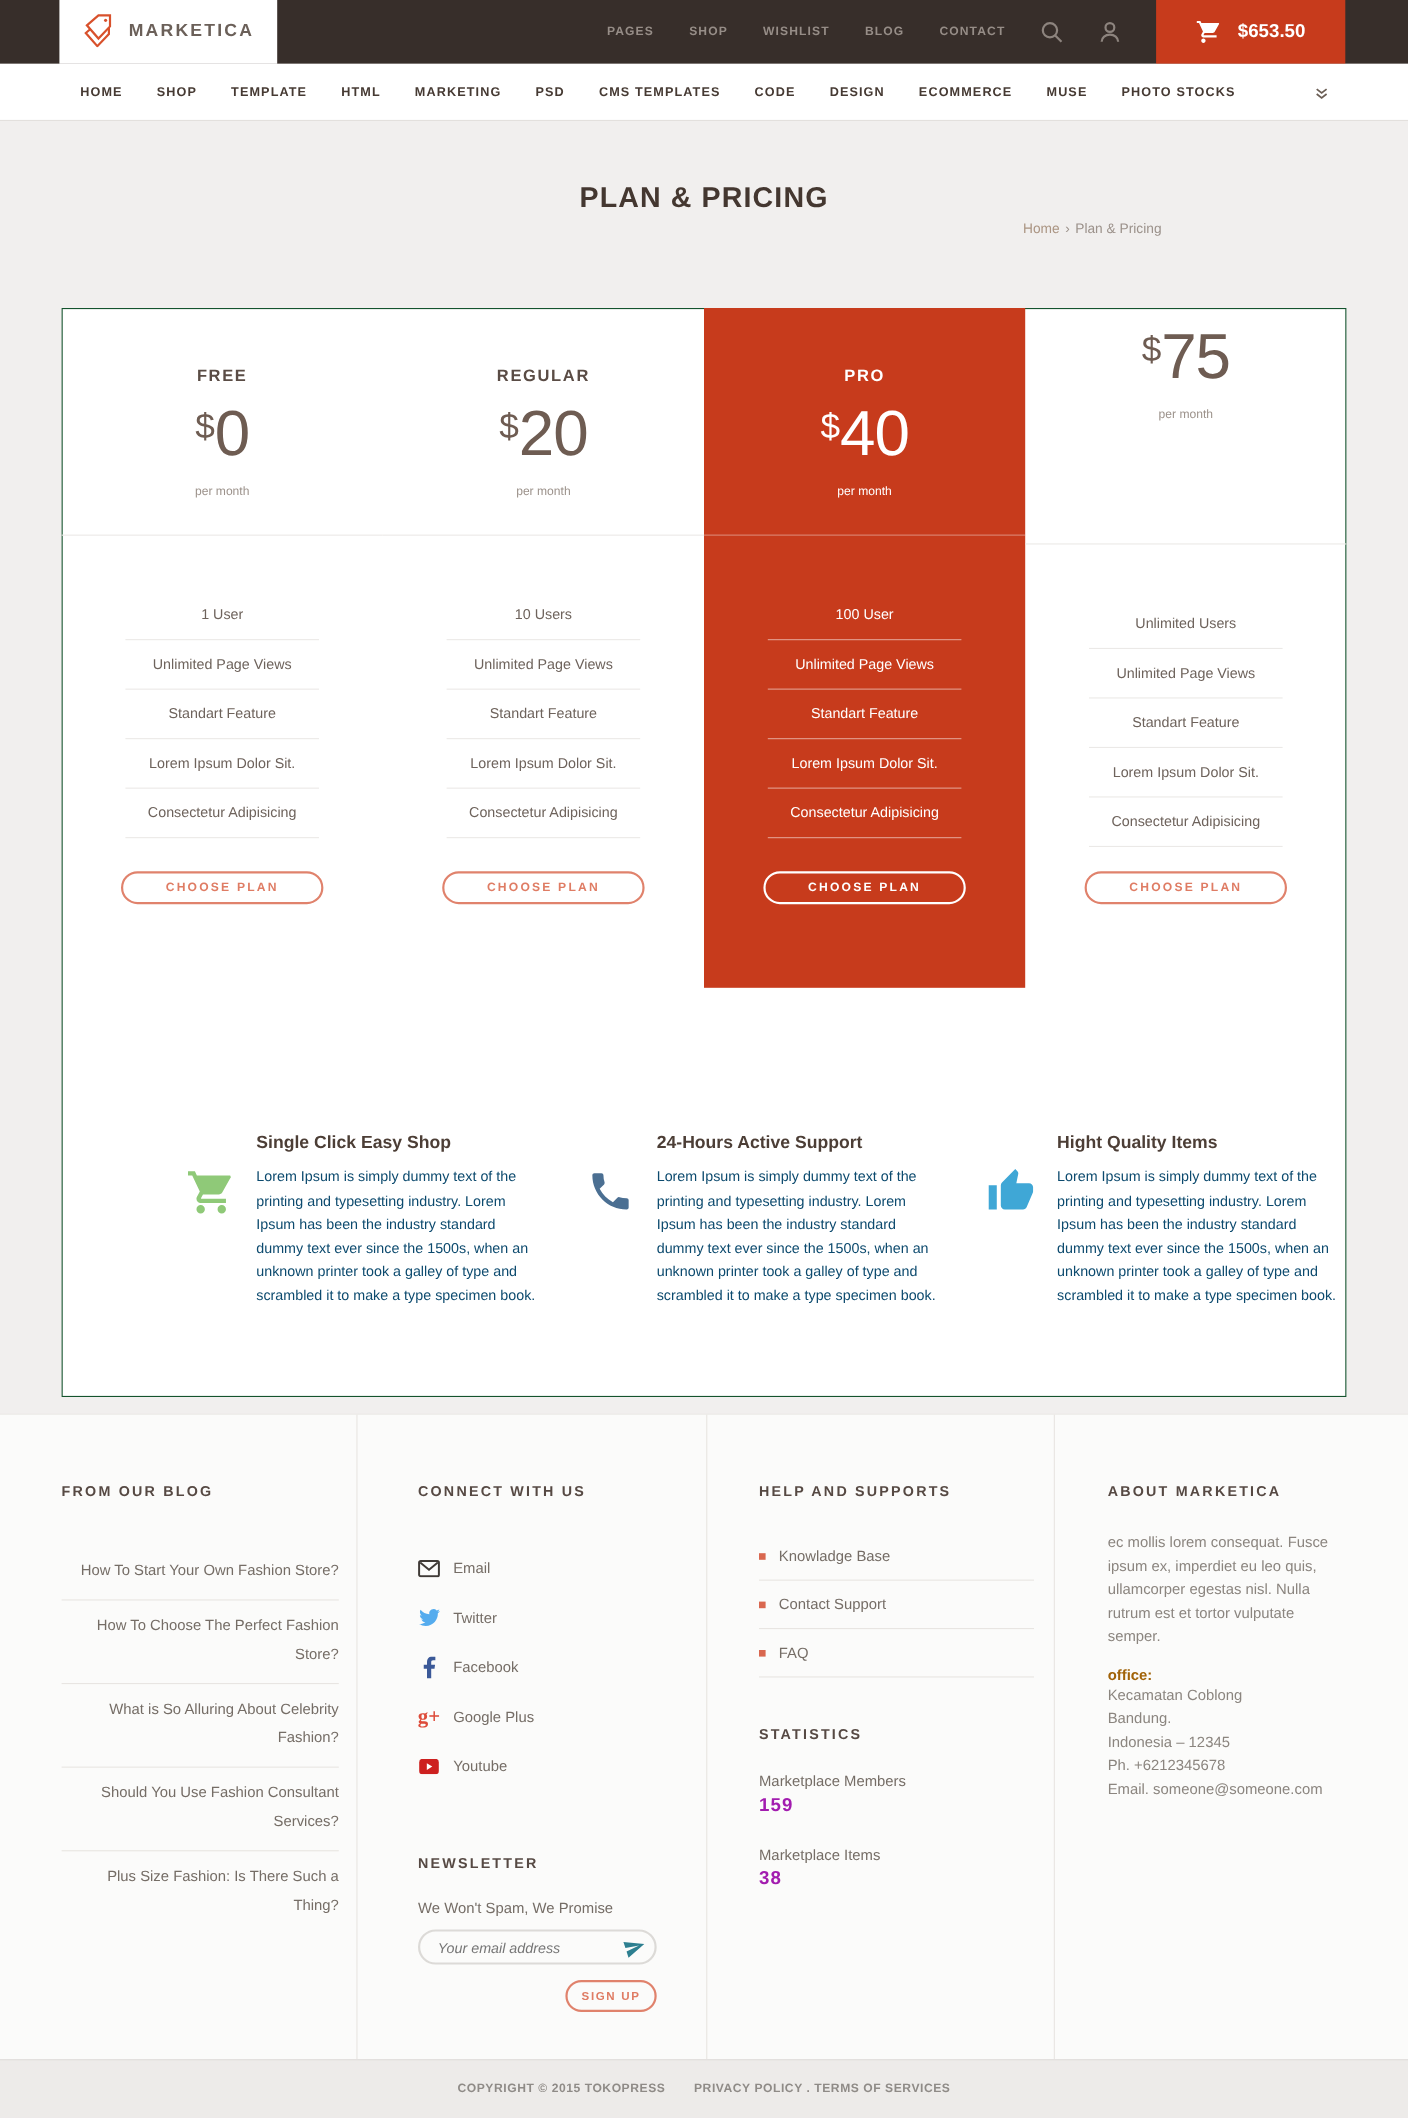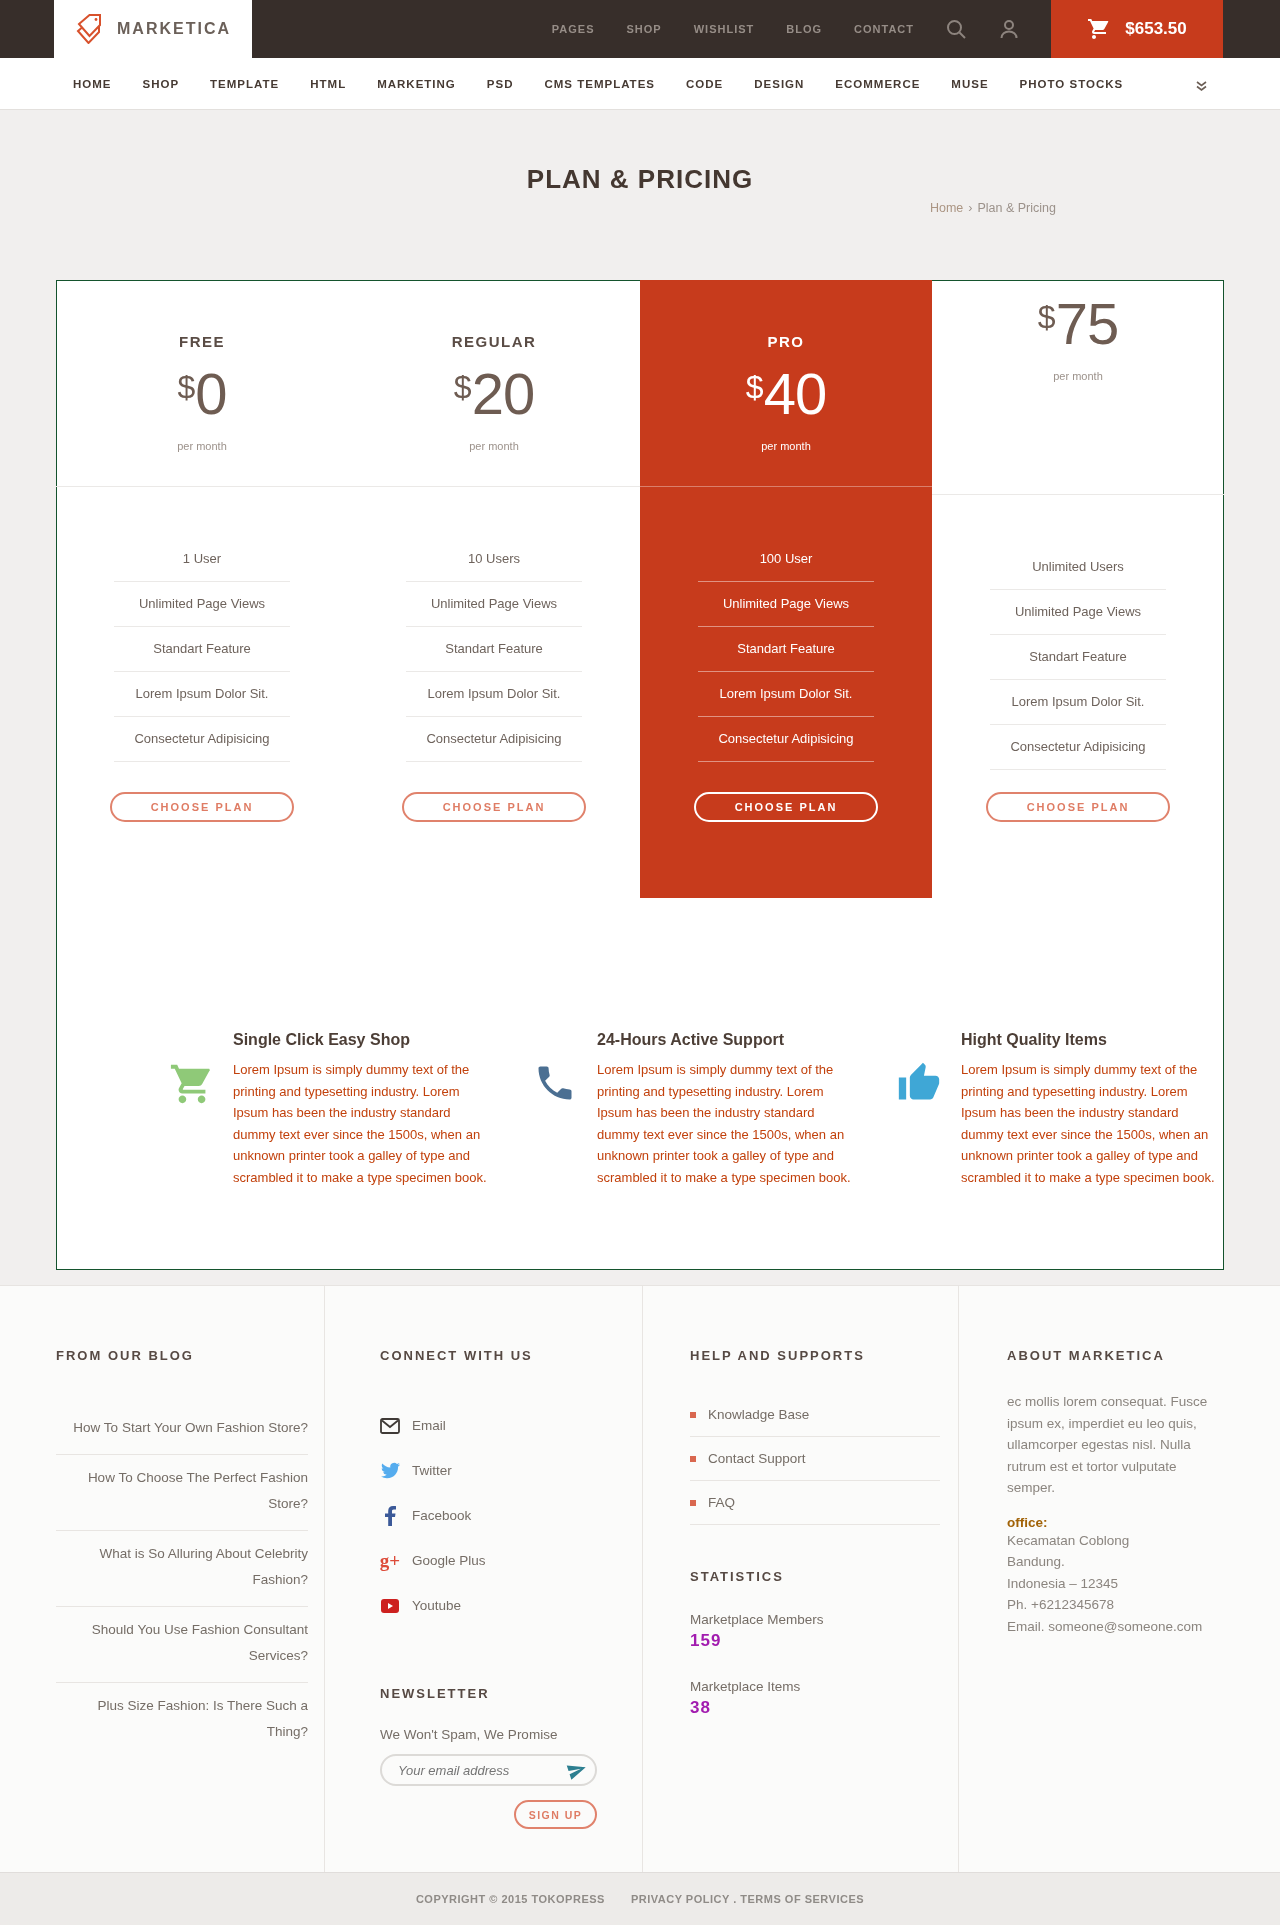--- a/index.html
+++ b/index.html
@@ -51,21 +51,21 @@
   .choose { position:absolute; top:512px; left:54px; width:184px; height:30px; border-radius:15px; background:transparent; border:2px solid #e0826c; color:#df7c64; font-family:inherit; font-size:11px; font-weight:bold; letter-spacing:2px; cursor:pointer; }
   .plan.highlight .choose { border-color:#ffffff; color:#ffffff; }
 
   
   .blurb { position:absolute; width:336px; }
   .blurb.b0 { left:56px; } .blurb.b1 { left:420px; } .blurb.b2 { left:784px; }
   .blurbs-wrap { position:absolute; top:714px; left:0; width:1168px; height:276px; }
   .blurb { top:36px; padding-left:56px; display:flex; }
   .blurb-icon { width:46px; height:46px; margin:30px 18px 0 0; flex:0 0 46px; }
   .blurb h3 { font-size:16px; font-weight:bold; color:#4c3e36; margin-bottom:10px; }
-  .blurb p { font-size:13px; line-height:21.5px; color:#c2410c; width:258px; }
+  .blurb p { font-size:13px; line-height:21.5px; color:#0c4a6e; width:258px; }
 
   
   .footer { position:absolute; top:1285px; left:0; width:1280px; height:587px; background:#fbfbfa; border-top:1px solid #e7e4e1; }
   .fdiv { position:absolute; top:0; bottom:0; width:1px; background:#e8e5e2; }
   .fdiv.d1 { left:324px; } .fdiv.d2 { left:642px; } .fdiv.d3 { left:958px; }
   .fcol { position:absolute; top:0; }
   .fcol.c1 { left:56px; width:252px; }
   .fcol.c2 { left:380px; width:217px; }
   .fcol.c3 { left:690px; width:250px; }
   .fcol.c4 { left:1007px; width:218px; }

